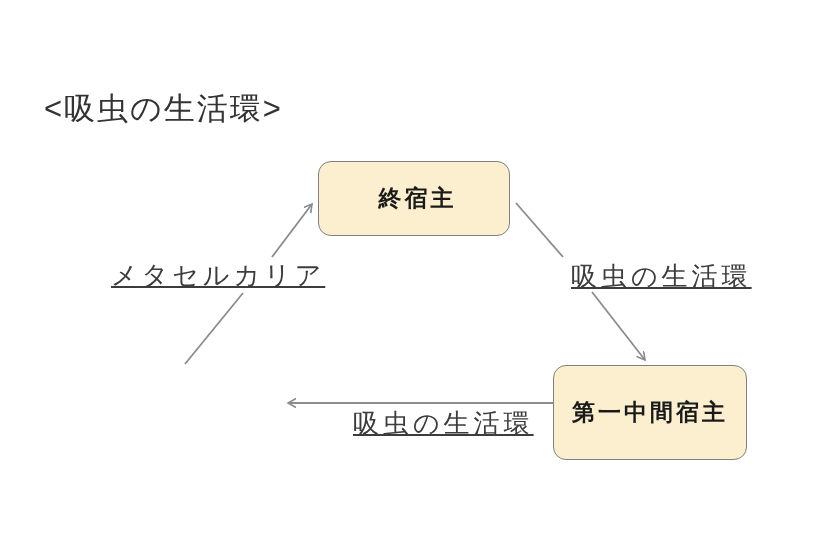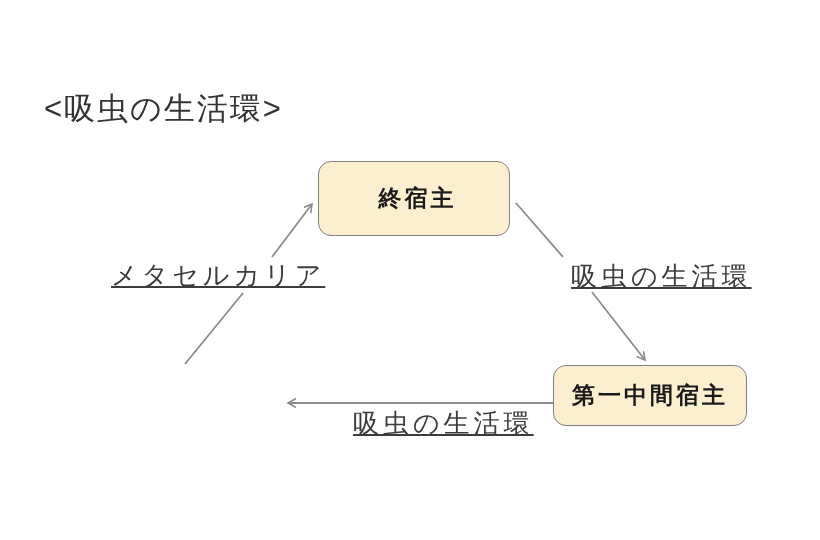--- a/index.html
+++ b/index.html
@@ -53,21 +53,21 @@
     align-items: center;
     justify-content: center;
     font-size: 23px;
     font-weight: 700;
     letter-spacing: 3px;
     color: var(--node-text, #1a1a1a);
     white-space: nowrap;
   }
   .node-definitive   { left: 318px; top: 161px; width: 192px; height: 75px; padding-left: 7px; }
   .node-second       { left:  86px; top: 366px; width: 199px; height: 74px; }
-  .node-first        { left: 553px; top: 365px; width: 194px; height: 61px; }
+  .node-first        { left: 553px; top: 365px; width: 194px; height: 95px; }
   .edge-label {
     position: absolute;
     font-size: 26px;
     font-weight: 400;
     letter-spacing: 4px;
     color: var(--edge-label-text, #3c3c3c);
     white-space: nowrap;
     text-decoration: underline;
   }
   .label-metacercaria { left: 111px; top: 258px; }

